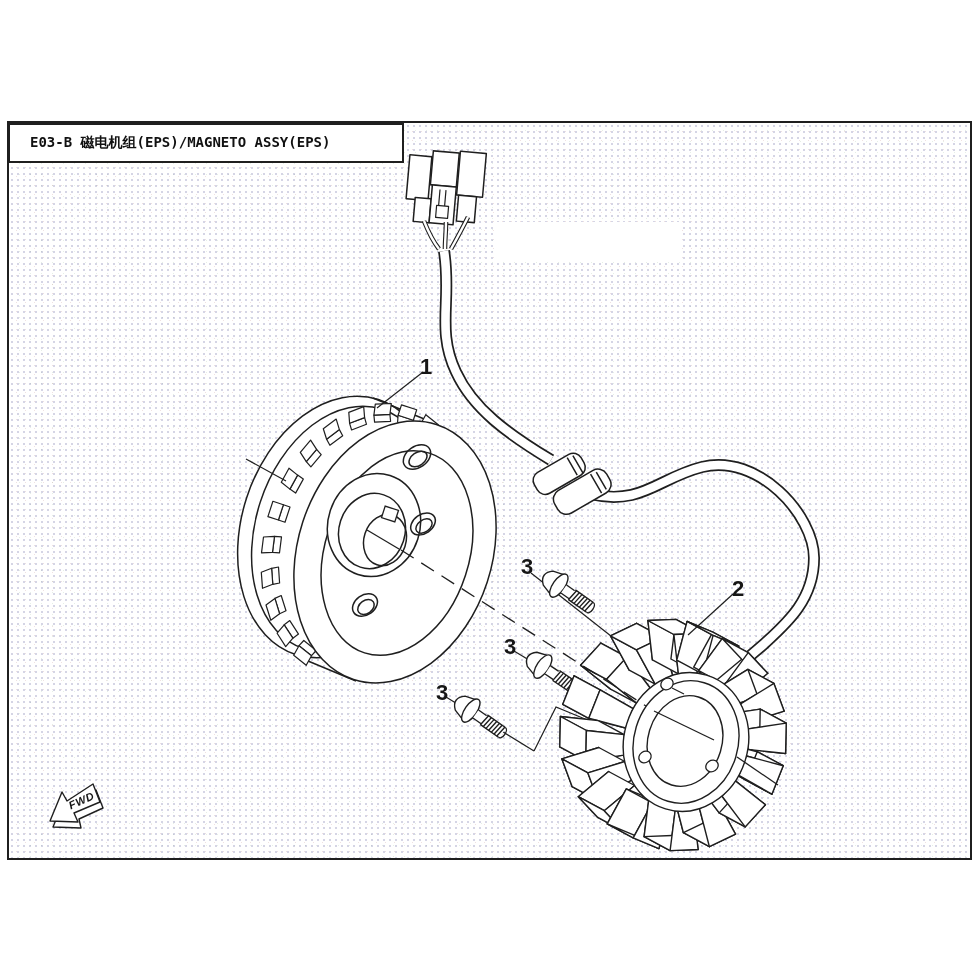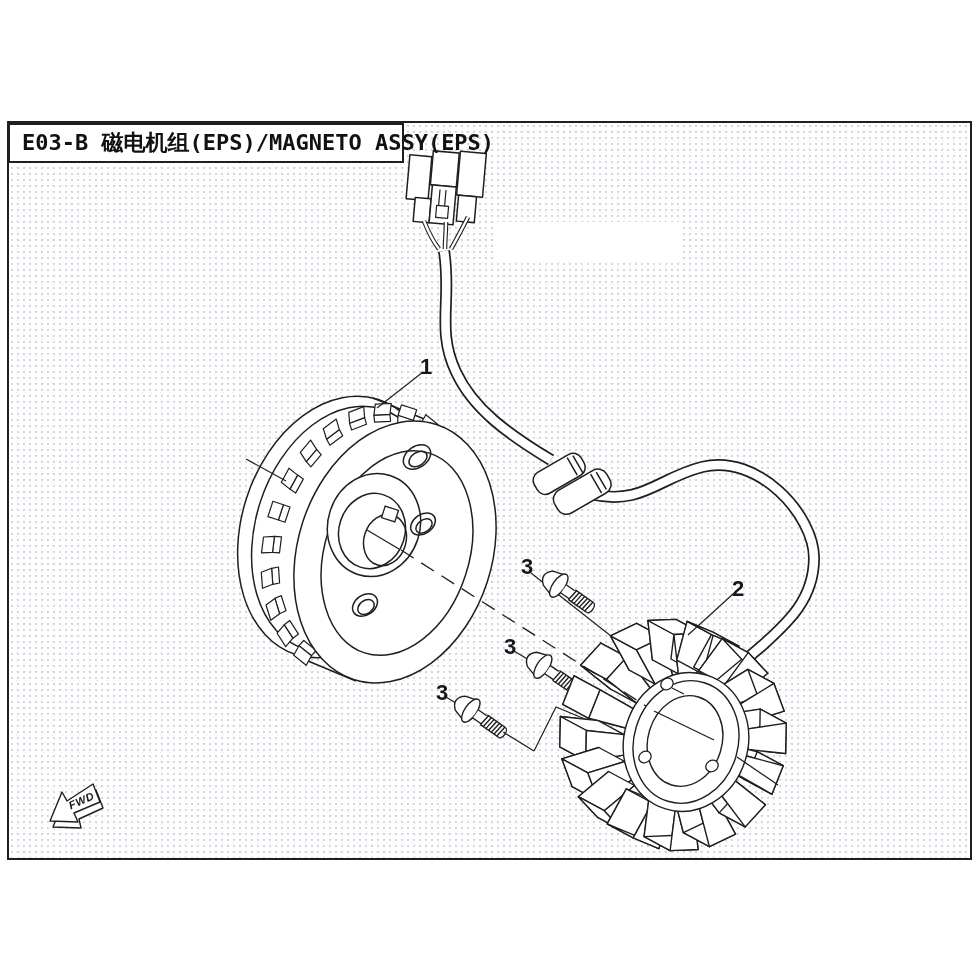--- a/index.html
+++ b/index.html
@@ -10,21 +10,21 @@
          background-image:
            radial-gradient(circle, rgba(110,110,165,.30) .7px, transparent .9px),
            radial-gradient(circle, rgba(185,120,120,.22) .7px, transparent .9px),
            radial-gradient(circle, rgba(120,165,120,.18) .7px, transparent .9px);
          background-size:6px 6px, 9px 9px, 11px 11px;
          background-position:0 0, 3px 4px, 5px 2px;}
   .title-box{position:absolute;left:8px;top:123px;width:392px;height:36px;
              border:2px solid #1f1f1f;background:#fff;z-index:3;
              display:flex;align-items:center;}
   .title-box span{font-family:"DejaVu Sans Mono","Liberation Mono",monospace;
-                  font-weight:bold;font-size:22px;color:#111;padding-left:12px;
+                  font-weight:bold;font-size:14px;color:#111;padding-left:20px;
                   letter-spacing:0px;white-space:nowrap;}
   svg.diagram{position:absolute;left:0;top:0;z-index:2;}
   .callout{font-family:"Liberation Sans",sans-serif;font-weight:700;font-size:22px;fill:#161616;}
   .fwd-text{font-family:"Liberation Sans",sans-serif;font-weight:700;font-style:italic;
             font-size:11px;fill:#161616;letter-spacing:.5px;}
 </style>
 </head>
 <body>
 
 <div class="page">

